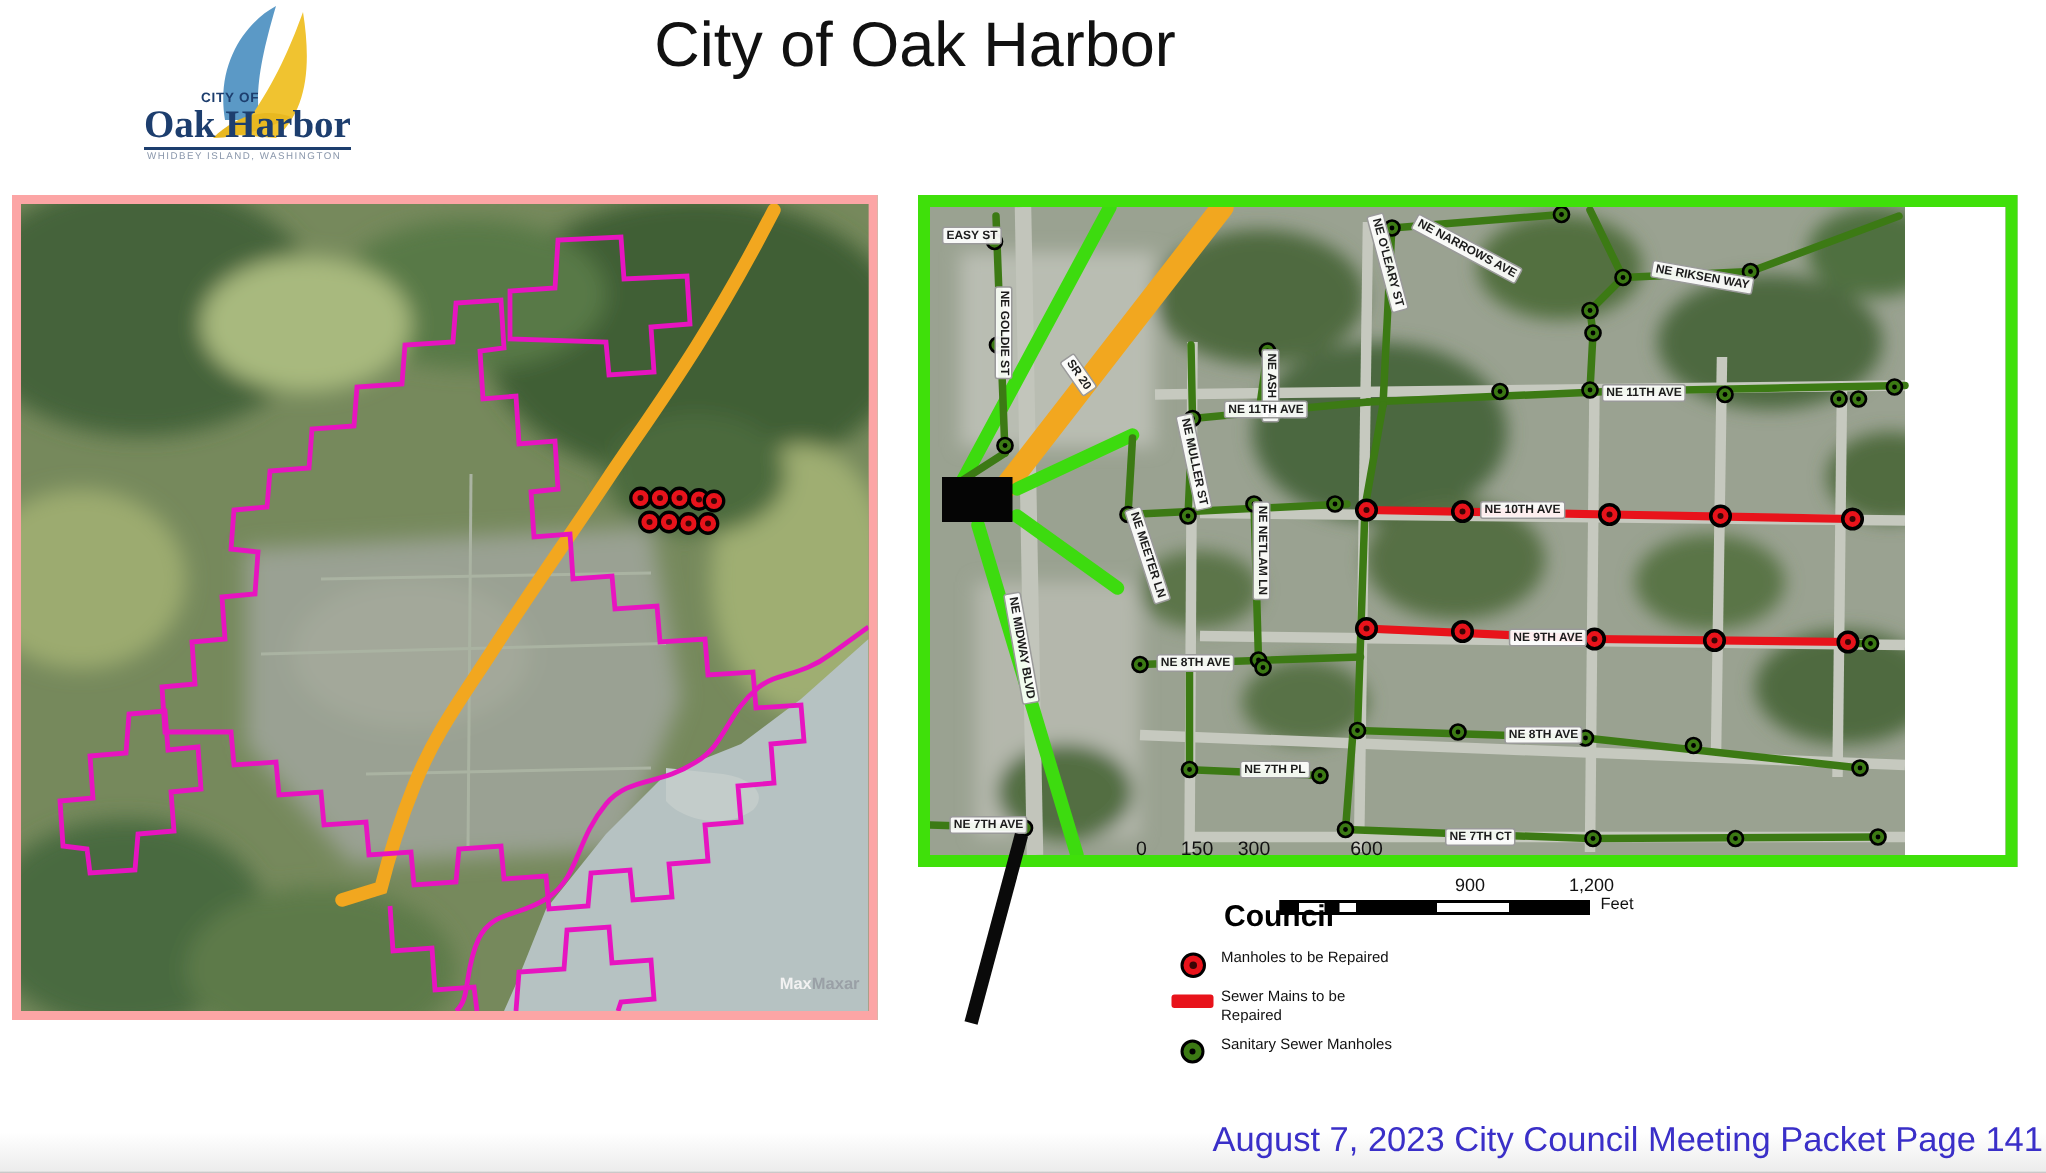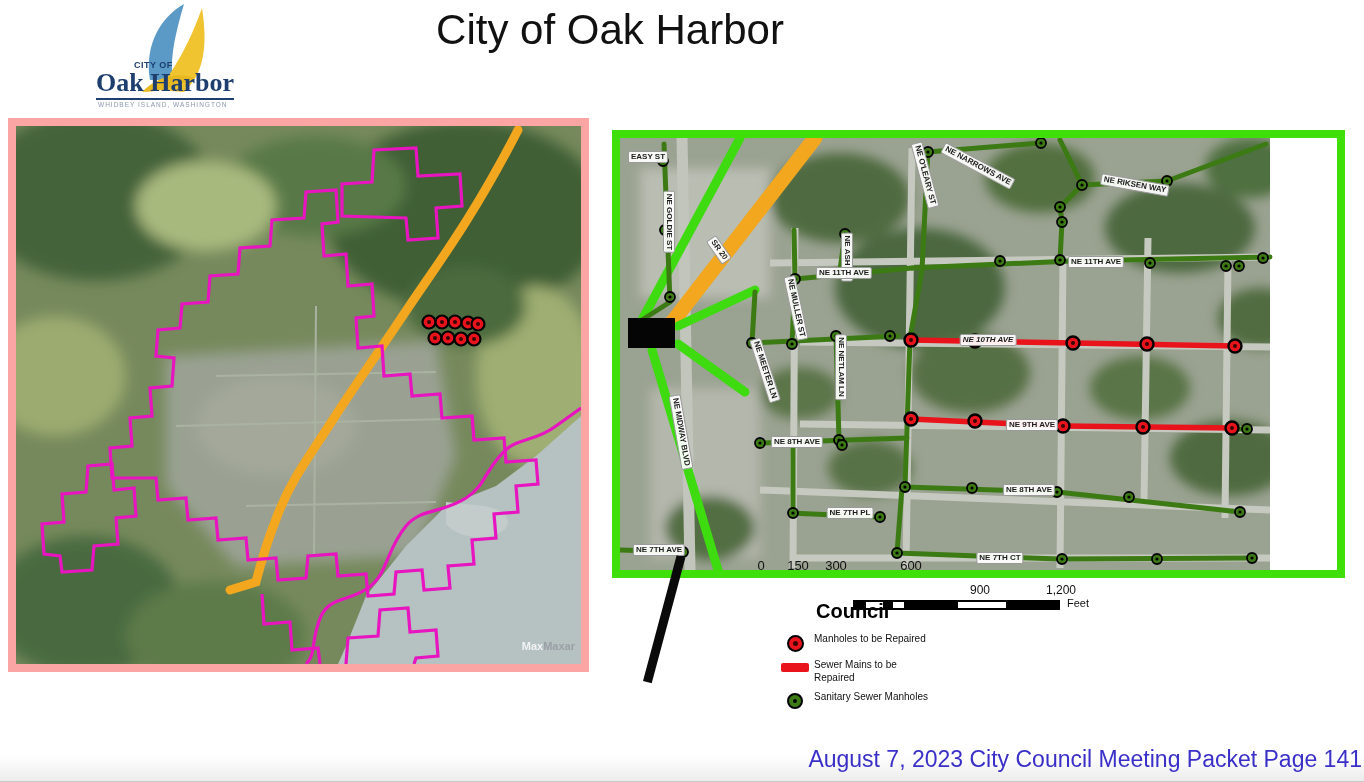--- a/index.html
+++ b/index.html
@@ -16,21 +16,21 @@
   #logo{left:86px;top:2px;width:150px;height:112px;}
   #logo .cityof{position:absolute;left:28px;top:58px;font-size:9px;font-weight:bold;
                 color:#1d3e6e;letter-spacing:.5px;margin-left:20px;}
   #logo .name{position:absolute;left:10px;top:66px;font-size:26px;font-weight:bold;
               font-family:"Liberation Serif",serif;color:#1d3e6e;white-space:nowrap;
               border-bottom:2px solid #1d3e6e;padding-bottom:0px;}
   #logo .tagline{position:absolute;left:12px;top:99px;font-size:6.5px;color:#8a97ab;
                  letter-spacing:1px;white-space:nowrap;}
 
   
-  #overview-map{left:8px;top:118px;width:565px;height:538px;border:8px solid #fca5a5;
+  #overview-map{left:8px;top:130px;width:565px;height:538px;border:6px solid #fca5a5;
                 background:#76895c;z-index:2;}
   #overview-map svg{position:absolute;left:0;top:0;}
   #map-attrib{position:absolute;right:6px;bottom:12px;font-size:11px;z-index:5;}
   #map-attrib .b{color:#f2f2f2;font-weight:bold;}
   #map-attrib .g{color:#9aa0a6;font-weight:bold;}
 
   
   #detail-map{left:612px;top:130px;width:717px;height:432px;border:8px solid #3fe00a;
               background:#9aa291;z-index:2;}
   #detail-map svg{position:absolute;left:0;top:0;}
@@ -347,26 +347,26 @@
       <div class="street-label" style="left: 305px; top: 37px; transform: translate(-50%, -50%) rotate(75deg);">NE O'LEARY ST</div>
       <div class="street-label" style="left: 358px; top: 28px; transform: translate(-50%, -50%) rotate(28deg);">NE NARROWS AVE</div>
       <div class="street-label" style="left: 515px; top: 47px; transform: translate(-50%, -50%) rotate(10deg);">NE RIKSEN WAY</div>
       <div class="street-label" style="left: 227px; top: 119px; transform: translate(-50%, -50%) rotate(90deg);">NE ASH LN</div>
       <div class="street-label" style="left: 224px; top: 135px; transform: translate(-50%, -50%) rotate(0deg);">NE 11TH AVE</div>
       <div class="street-label" style="left: 476px; top: 124px; transform: translate(-50%, -50%) rotate(0deg);">NE 11TH AVE</div>
       <div class="street-label" style="left: 176px; top: 170px; transform: translate(-50%, -50%) rotate(78deg);">NE MULLER ST</div>
       <div class="street-label" style="left: 145px; top: 232px; transform: translate(-50%, -50%) rotate(72deg);">NE MEETER LN</div>
       <div class="street-label" style="left: 221px; top: 229px; transform: translate(-50%, -50%) rotate(90deg);">NE NETLAM LN</div>
       <div class="street-label" style="left: 61px; top: 294px; transform: translate(-50%, -50%) rotate(80deg);">NE MIDWAY BLVD</div>
-      <div class="street-label" style="left: 368px; top: 202px; transform: translate(-50%, -50%) rotate(0deg); font-style: italic;">NE 10TH AVE</div>
+      <div class="street-label" style="left: 395px; top: 202px; transform: translate(-50%, -50%) rotate(0deg);">NE 10TH AVE</div>
       <div class="street-label" style="left: 412px; top: 287px; transform: translate(-50%, -50%) rotate(0deg);">NE 9TH AVE</div>
       <div class="street-label" style="left: 177px; top: 304px; transform: translate(-50%, -50%) rotate(0deg);">NE 8TH AVE</div>
       <div class="street-label" style="left: 409px; top: 352px; transform: translate(-50%, -50%) rotate(0deg);">NE 8TH AVE</div>
       <div class="street-label" style="left: 230px; top: 375px; transform: translate(-50%, -50%) rotate(0deg);">NE 7TH PL</div>
-      <div class="street-label" style="left: 380px; top: 420px; transform: translate(-50%, -50%) rotate(0deg); text-align: center;">NE 7TH CT</div>
+      <div class="street-label" style="left: 367px; top: 420px; transform: translate(-50%, -50%) rotate(0deg); text-align: center;">NE 7TH CT</div>
       <div class="street-label" style="left: 39px; top: 412px; transform: translate(-50%, -50%) rotate(0deg);">NE 7TH AVE</div>
     </div>
   <div id="detail-scale-nums">
       <div class="scale-num" style="left: 141px; top: 421px;">0</div>
       <div class="scale-num" style="left: 178px; top: 421px;">150</div>
       <div class="scale-num" style="left: 216px; top: 421px;">300</div>
       <div class="scale-num" style="left: 291px; top: 421px;">600</div>
     </div>
 </div>
 

